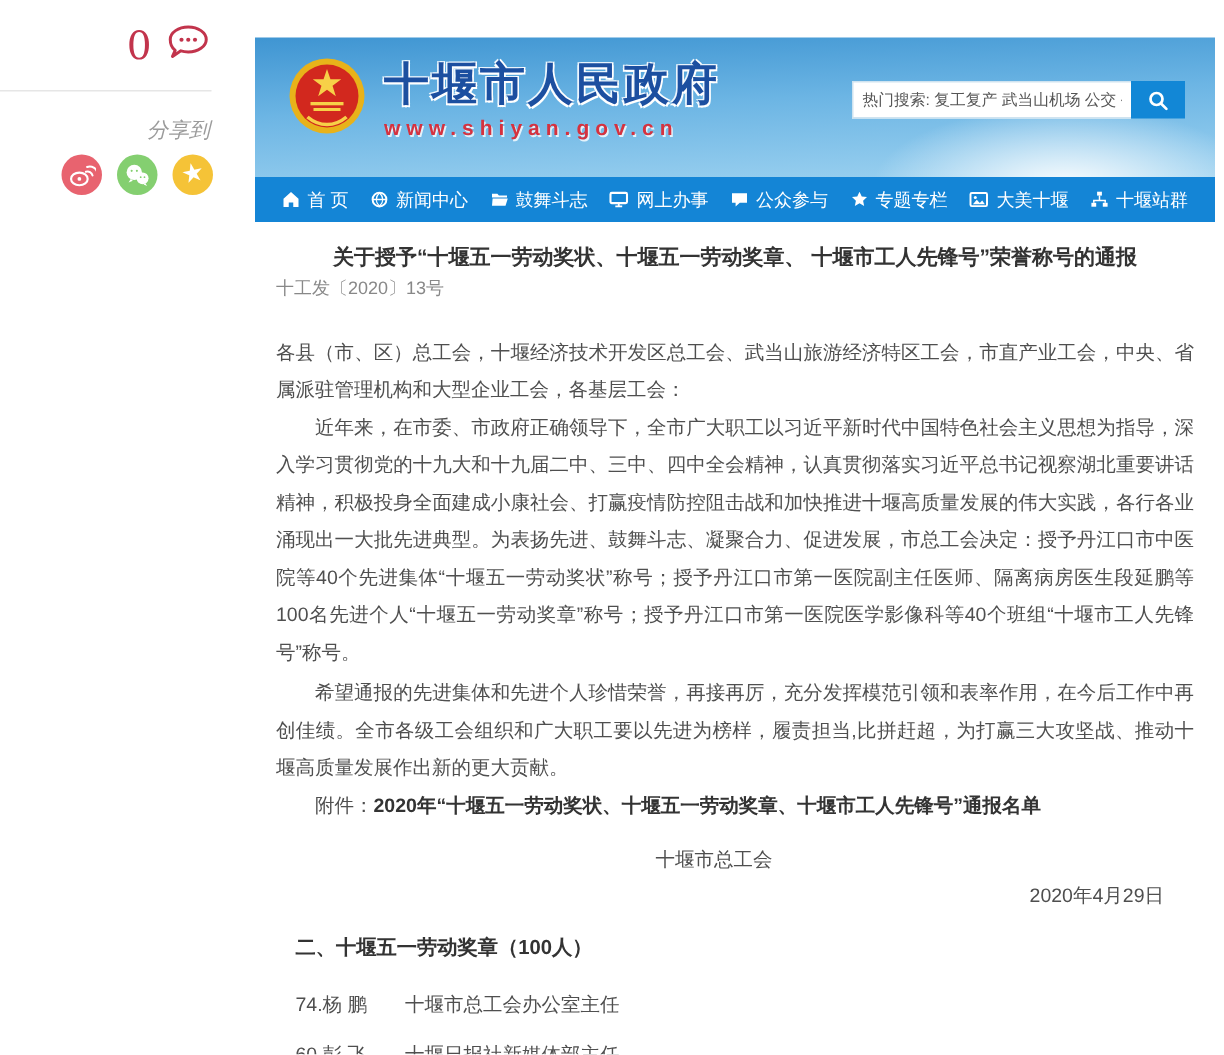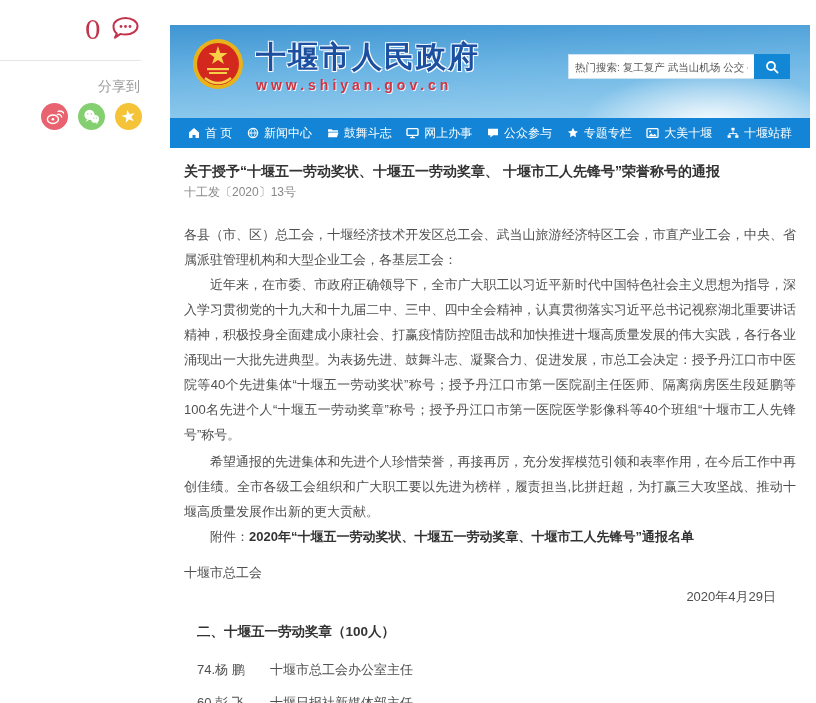--- a/index.html
+++ b/index.html
@@ -5,21 +5,21 @@
   * { margin:0; padding:0; box-sizing:border-box; }
   html,body { background:#fff; }
   body { font-family:"Liberation Sans","DejaVu Sans",sans-serif; }
   .page { position:relative; width:816px; height:703px; background:#fff; overflow:hidden; }
 
   
   .share-panel { position:absolute; left:0; top:0; width:170px; height:200px; }
   .comment-row { position:absolute; top:16px; right:30px; display:flex; align-items:center; gap:10px; }
   .comment-count { font-family:"DejaVu Serif",serif; font-size:26px; color:#c2344c; line-height:28px; }
   .share-divider { position:absolute; top:60px; left:0; width:141px; height:1px; background:#e6e6e6; }
-  .share-label { position:absolute; top:78px; right:30px; font-size:14px; color:#9b9b9b; }
+  .share-label { position:absolute; top:78px; right:30px; font-size:14px; color:#9b9b9b;font-style:italic; }
   .share-icons { position:absolute; top:103px; right:28px; display:flex; gap:10px; }
   .s-icon { width:27px; height:27px; border-radius:50%; display:flex; align-items:center; justify-content:center; cursor:pointer; }
   .s-weibo { background:#e8636f; }
   .s-wechat { background:#84cf70; }
   .s-qzone { background:#f5c337; }
   .s-qzone .star-glyph { color:#fff; font-size:17px; line-height:1; transform:rotate(-12deg); font-family:"DejaVu Sans",sans-serif; }
 
   
   .main { position:absolute; left:170px; top:0; width:640px; height:703px; }
 
@@ -41,29 +41,29 @@
   .search-btn { width:36px; height:25px; background:#1287d6; border:none; display:flex; align-items:center; justify-content:center; cursor:pointer; }
 
   
   .nav { position:absolute; top:118px; left:0; width:640px; height:30px; background:#1485d6;
     display:flex; align-items:center; justify-content:space-between; padding:0 18px; }
   .nav-item { display:flex; align-items:center; gap:5px; color:#fff; font-size:12px; cursor:pointer; white-space:nowrap;text-align:right; }
   .nav-item .nav-ico { display:flex; align-items:center; }
 
   
   .doc { position:absolute; top:148px; left:0; width:640px; padding:0 14px; }
-  .doc-title { margin-top:13px; text-align:left; font-weight:bold; font-size:14px; color:#333; line-height:20px; }
+  .doc-title { margin-top:13px; text-align:center; font-weight:bold; font-size:14px; color:#333; line-height:20px; }
   .doc-num { margin-top:3px; text-align:left; font-size:12px; color:#888; line-height:17px; }
   .para { font-size:13px; line-height:25px; color:#4f4f4f; text-align:justify; }
   .p1 { margin-top:21px; }
   .p2 { margin-top:0; text-indent:2em; }
   .p3 { margin-top:2px; text-indent:2em; }
   .attachment { margin-top:0; text-indent:2em; font-size:13px; line-height:25px; color:#4f4f4f; }
   .attachment b { color:#333; }
-  .signature { margin-top:14px; text-align:left; padding-right:28px; font-size:13px; color:#4f4f4f; line-height:20px; }
+  .signature { margin-top:14px; text-align:center; padding-right:28px; font-size:13px; color:#4f4f4f; line-height:20px; }
   .doc-date { margin-top:4px; text-align:right; padding-right:20px; font-size:13px; color:#4f4f4f; line-height:20px; }
   .section-heading { margin-top:16px; padding-left:13px; font-size:13.5px; font-weight:bold; color:#333; line-height:18px; }
   .award-list { margin-top:12px; padding-left:13px; }
   .award-row { position:relative; height:33px; display:flex; align-items:center; font-size:13px; color:#4f4f4f; }
   .row-id { min-width:73px; white-space:nowrap; }
 </style>
 </head>
 <body>
 
 <div class="page">

